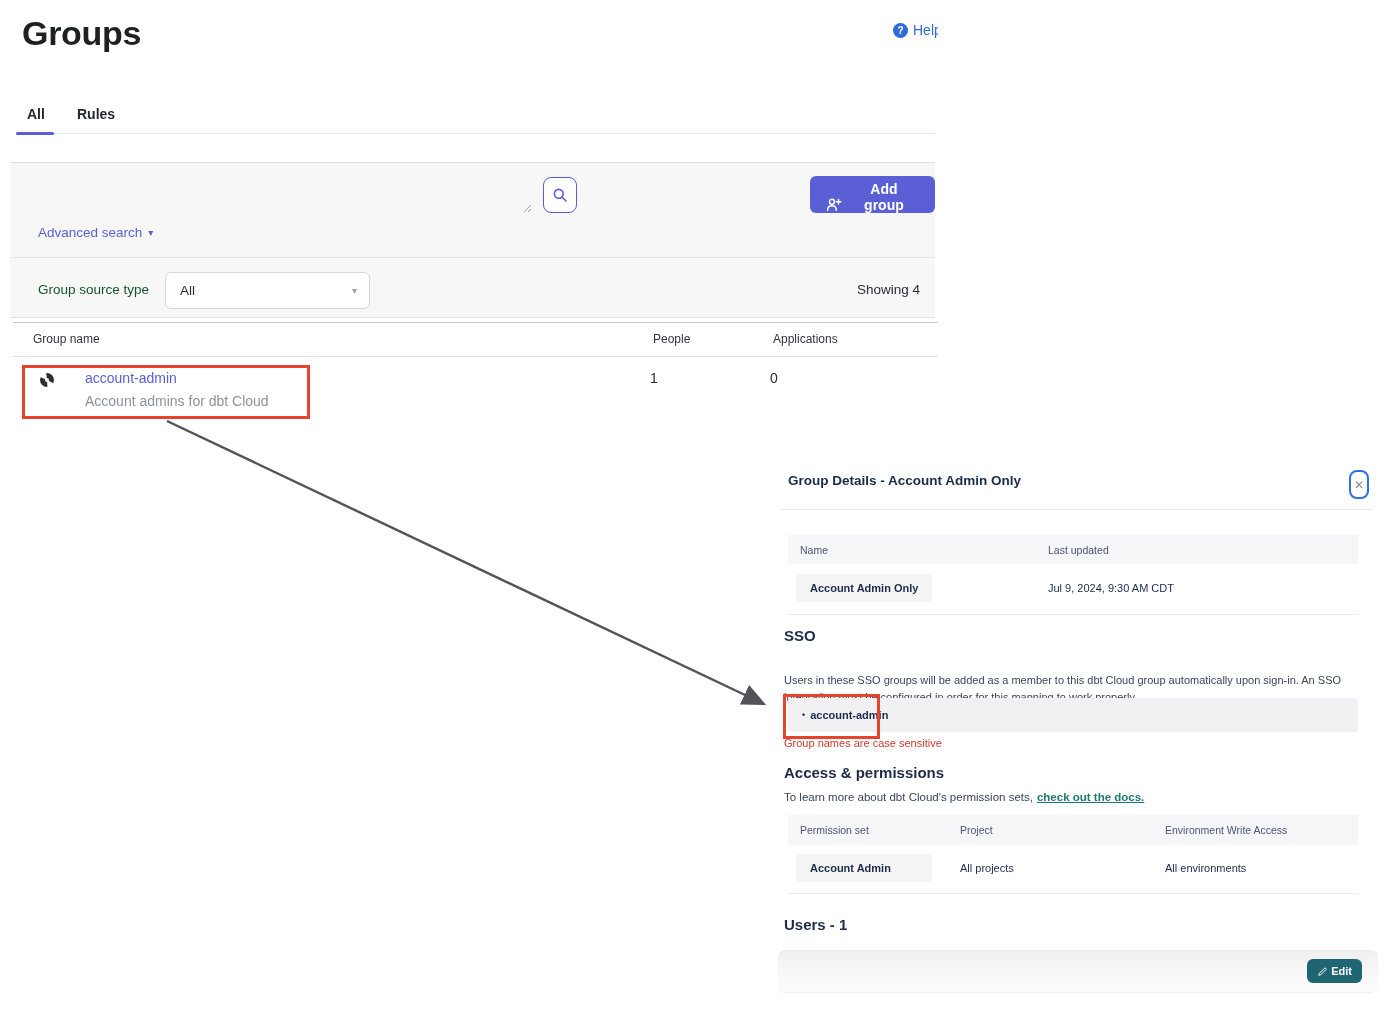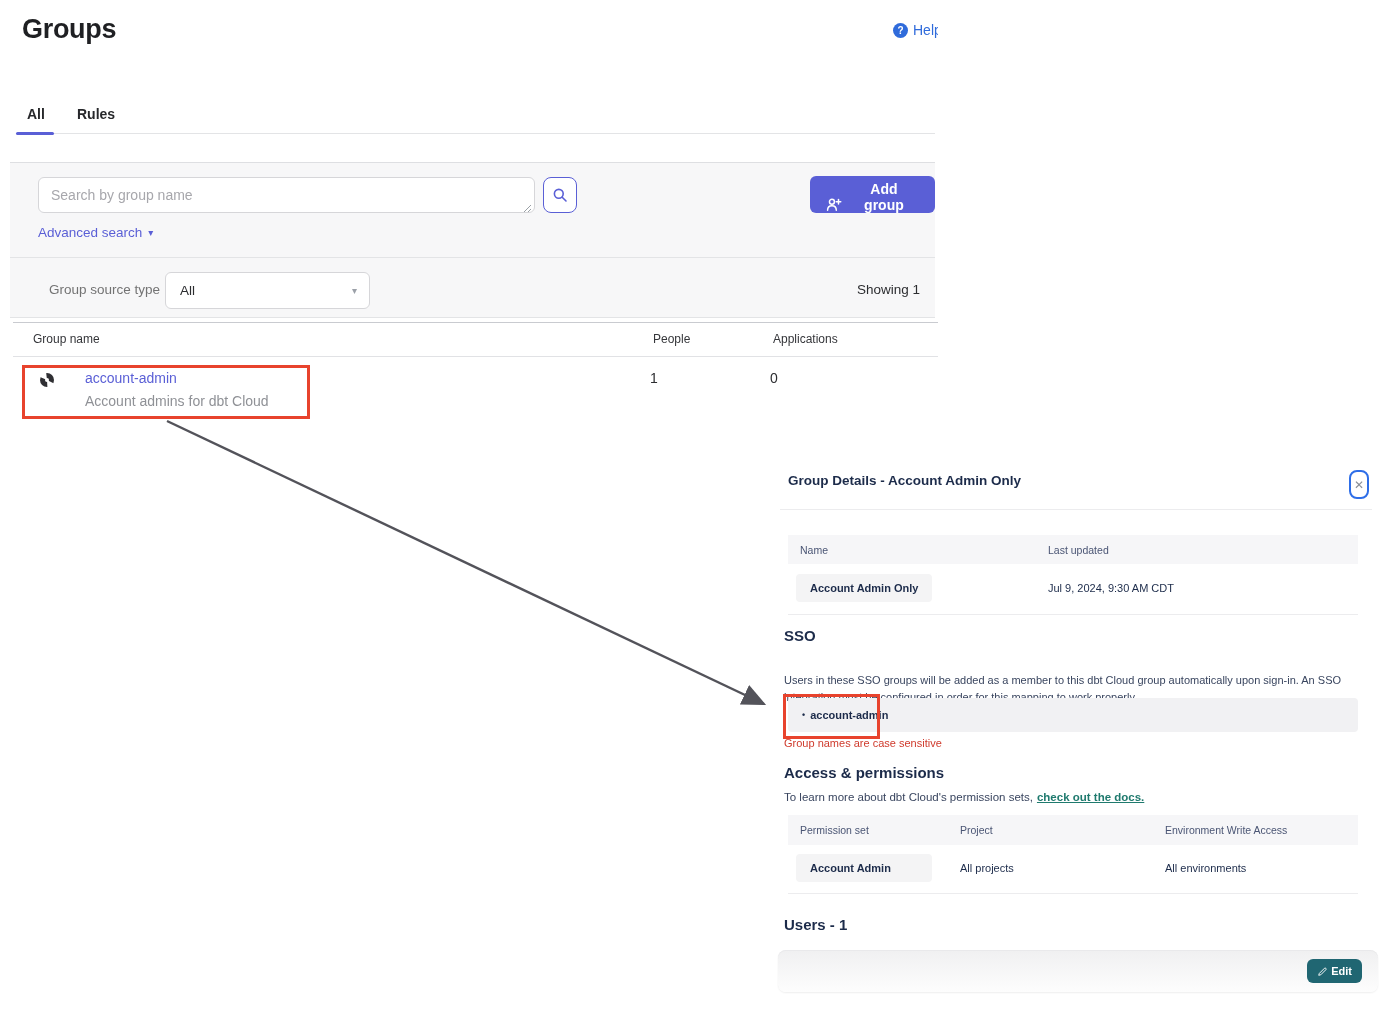--- a/index.html
+++ b/index.html
@@ -11,40 +11,40 @@
     --docs-teal:#1f7a6e;
     --navy:#1c2b4a;
     --body-navy:#39455f;
   }
   *{box-sizing:border-box;margin:0;padding:0}
   body{background:#ffffff;font-family:"Liberation Sans",sans-serif;}
   .stage{position:relative;width:1386px;height:1009px;background:#fff;overflow:hidden;}
   .abs{position:absolute;}
 
   
-  .page-title{left:22px;top:14px;font-size:27px;font-weight:700;color:#1f2023;letter-spacing:-.3px;}
+  .page-title{left:22px;top:14px;font-size:34px;font-weight:700;color:#1f2023;letter-spacing:-.3px;}
   .help{left:893px;top:22px;width:45px;overflow:hidden;display:flex;align-items:center;gap:5px;color:var(--help-link);font-size:14px;white-space:nowrap;cursor:pointer;}
   .help-q{width:15px;height:15px;border-radius:50%;background:var(--help-link);color:#fff;font-size:10px;font-weight:700;display:flex;align-items:center;justify-content:center;flex:none;}
 
   .tabbar{left:16px;top:100px;width:919px;height:34px;border-bottom:1px solid #e3e4e6;}
   .tab{position:absolute;top:6px;font-size:14px;font-weight:700;color:#27282b;cursor:pointer;}
   .tab-all{left:11px;}
   .tab-rules{left:61px;}
   .tab-underline{position:absolute;left:0;bottom:-2px;width:38px;height:3px;background:var(--accent);border-radius:2px;}
 
   .filter-panel{left:10px;top:162px;width:925px;height:156px;background:#f7f7f8;border-top:1px solid #dedfe2;border-bottom:1px solid #e3e4e6;}
   .search-input{position:absolute;left:28px;top:14px;width:497px;height:36px;border:1px solid #d6d6d9;border-radius:6px;background:#fff;font-family:"Liberation Sans",sans-serif;font-size:14px;color:#333;padding:0 26px 0 12px;outline:none;}
   .search-input::placeholder{color:#a7a7ac;}
   .resize-glyph{position:absolute;left:512px;top:40px;pointer-events:none;}
   .search-btn{position:absolute;left:533px;top:14px;width:34px;height:36px;border:1.5px solid var(--accent);border-radius:8px;background:#fff;display:flex;align-items:center;justify-content:center;cursor:pointer;}
   .add-group-btn{position:absolute;left:800px;top:13px;height:37px;padding:0 16px;background:var(--accent);border:none;border-radius:6px;color:#fff;font-size:14px;font-weight:700;font-family:"Liberation Sans",sans-serif;display:flex;align-items:flex-end;gap:7px;cursor:pointer;}
   .adv-search{position:absolute;left:28px;top:62px;font-size:13.5px;color:var(--accent);display:flex;align-items:center;gap:6px;cursor:pointer;}
   .adv-search .caret{font-size:10px;}
   .panel-divider{position:absolute;left:0;top:94px;width:925px;height:1px;background:#e3e4e6;}
-  .source-label{position:absolute;left:39px;top:119px;font-size:13.5px;color:#737373;}
+  .source-label{position:absolute;left:28px;top:119px;font-size:13.5px;color:#14532d;}
   .source-select{position:absolute;left:155px;top:109px;width:205px;height:37px;background:#fff;border:1px solid #d6d6d9;border-radius:6px;display:flex;align-items:center;padding:0 14px;font-size:13.5px;color:#2c2d30;cursor:pointer;}
   .source-select .caret{position:absolute;right:12px;font-size:10px;color:#9ba0a8;}
   .showing{position:absolute;left:790px;top:119px;width:120px;text-align:right;font-size:13.5px;color:#2c2d30;}
 
   .lt-header{left:13px;top:322px;width:925px;height:35px;border-top:1px solid #c9cbd0;border-bottom:1px solid #e1e2e5;font-size:12px;color:#35363a;}
   .lt-header span{position:absolute;top:9px;}
   .lt-h-name{left:20px;} .lt-h-people{left:640px;} .lt-h-apps{left:760px;}
   .lt-row{left:10px;top:357px;width:925px;height:64px;cursor:pointer;}
   .group-icon{position:absolute;left:30px;top:16px;width:14px;height:14px;border:5px dashed #2f2f33;border-radius:50%;}
   .lt-name{position:absolute;left:75px;top:13px;font-size:14px;color:var(--accent);cursor:pointer;}
@@ -107,21 +107,20 @@
     <span>Help</span>
   </div>
 
   <div class="abs tabbar">
     <span class="tab tab-all">All</span>
     <span class="tab tab-rules">Rules</span>
     <span class="tab-underline"></span>
   </div>
 
   <div class="abs filter-panel">
-    <input class="search-input" type="text" placeholder="Search by group name" style="">
     <svg class="resize-glyph" width="10" height="10">
       <line x1="2" y1="9" x2="9" y2="2" stroke="#9aa0a6" stroke-width="1"></line>
       <line x1="6" y1="9" x2="9" y2="6" stroke="#9aa0a6" stroke-width="1"></line>
     </svg>
     <button class="search-btn">
       <svg width="16" height="16" viewBox="0 0 16 16">
         <circle cx="6.8" cy="6.8" r="4.4" fill="none" stroke="#5a5fd6" stroke-width="1.6"></circle>
         <line x1="10.2" y1="10.2" x2="14" y2="14" stroke="#5a5fd6" stroke-width="1.6" stroke-linecap="round"></line>
       </svg>
     </button>
@@ -137,21 +136,21 @@
     <div class="adv-search">
       <span>Advanced search</span>
       <span class="caret">▾</span>
     </div>
     <div class="panel-divider"></div>
     <span class="source-label">Group source type</span>
     <div class="source-select">
       <span>All</span>
       <span class="caret">▾</span>
     </div>
-    <span class="showing">Showing 1</span>
+    <span class="showing">Showing 4</span>
   </div>
 
   <div class="abs lt-header">
     <span class="lt-h-name">Group name</span>
     <span class="lt-h-people">People</span>
     <span class="lt-h-apps">Applications</span>
   </div>
 
   <div class="abs lt-row">
     <span class="group-icon"></span>

